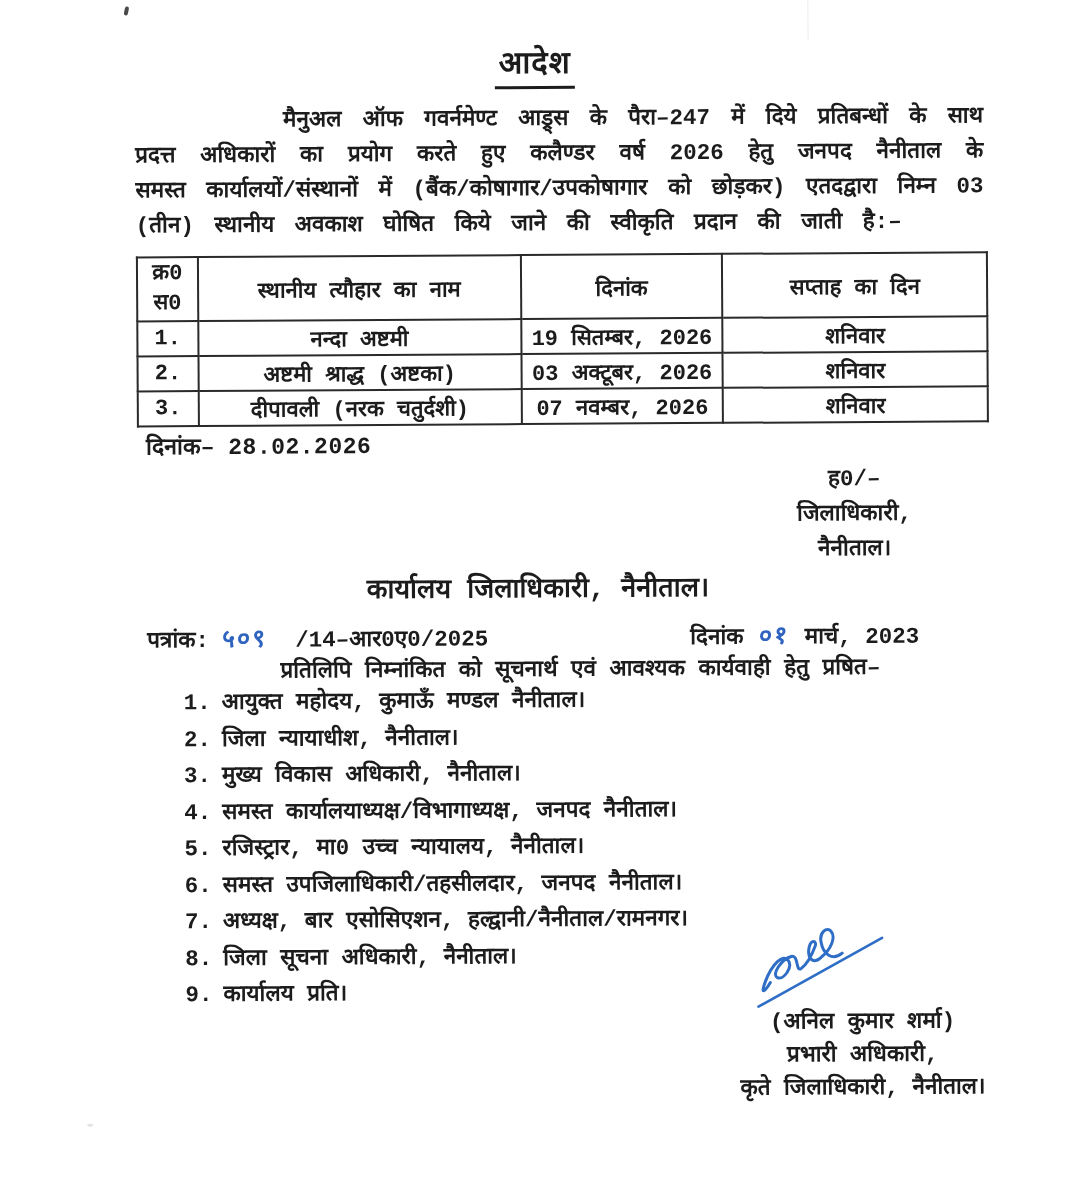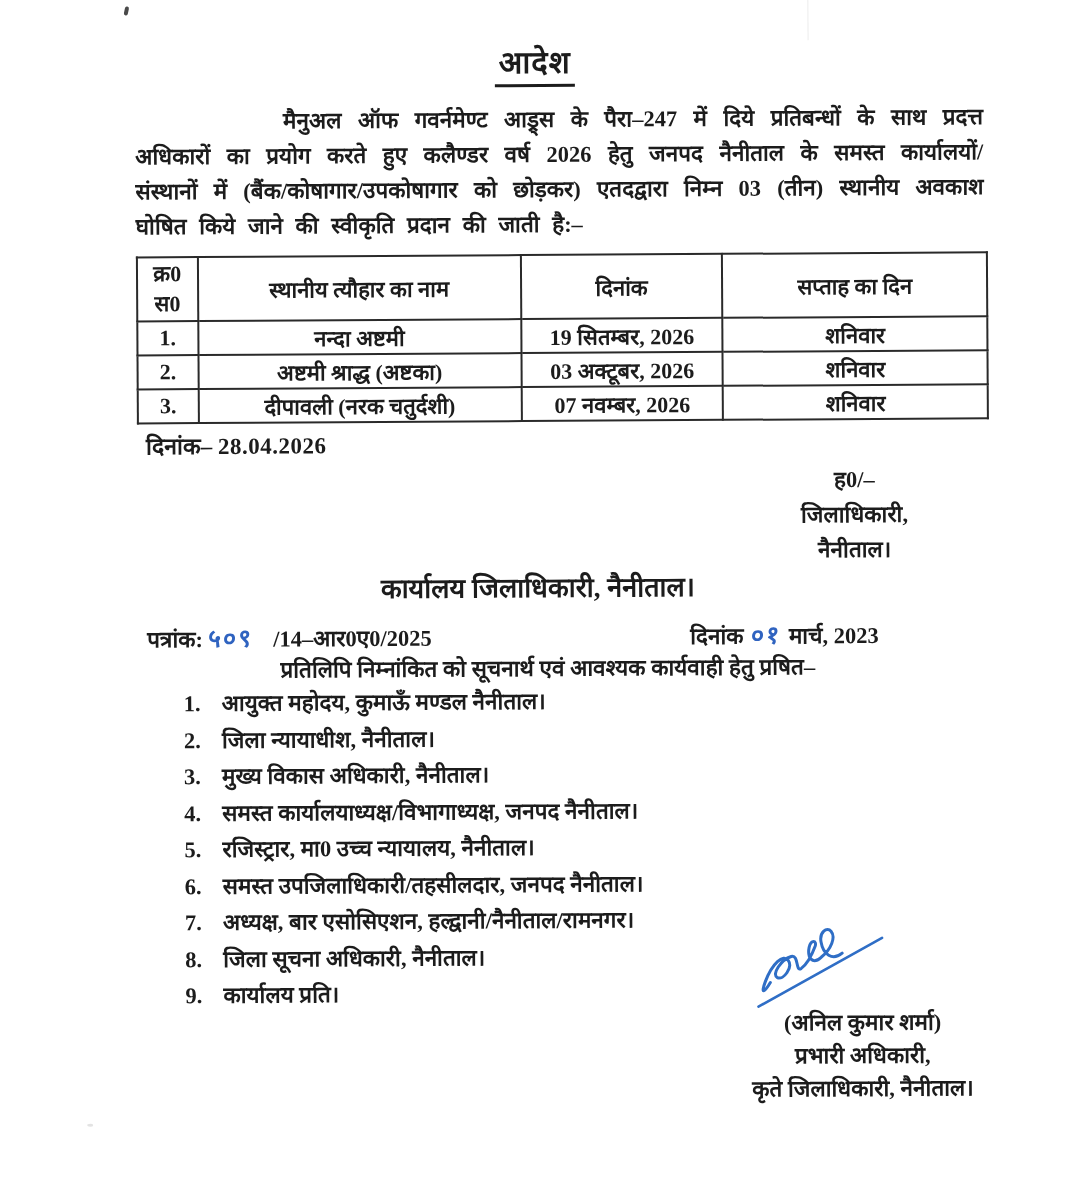--- a/index.html
+++ b/index.html
@@ -1,21 +1,21 @@
 <!DOCTYPE html>
 <html lang="hi"><head>
 <meta charset="utf-8">
 <style>
   html,body{margin:0;padding:0;background:#ffffff;}
   .canvas{
     position:relative;
     width:1076px;height:1200px;
     background:#ffffff;
     overflow:hidden;
-    font-family:Liberation Serif, serif;
+    font-family:Liberation Mono, monospace;
     color:#1c1c1c;
   }
   .sheet{
     position:absolute;inset:0;
     transform:rotate(-0.35deg);
     transform-origin:50% 50%;
   }
   .abs{position:absolute;}
 
   
@@ -196,21 +196,21 @@
         <td class="sno-cell">3.</td>
         <td class="cell-center fest">दीपावली (नरक चतुर्दशी)</td>
         <td class="cell-center date-bold">07 नवम्बर, 2026</td>
         <td class="cell-center fest">शनिवार</td>
       </tr>
     </tbody>
       </table>
 
     <div class="abs order-date">
       <span>दिनांक–</span>
-      <span class="num">28.04.2026</span>
+      <span class="num">28.02.2026</span>
     </div>
 
     <div class="abs sd-block">
       <div>ह0/–</div>
       <div>जिलाधिकारी,</div>
       <div>नैनीताल।</div>
     </div>
 
     <div class="abs office-line">कार्यालय जिलाधिकारी, नैनीताल।</div>
 

